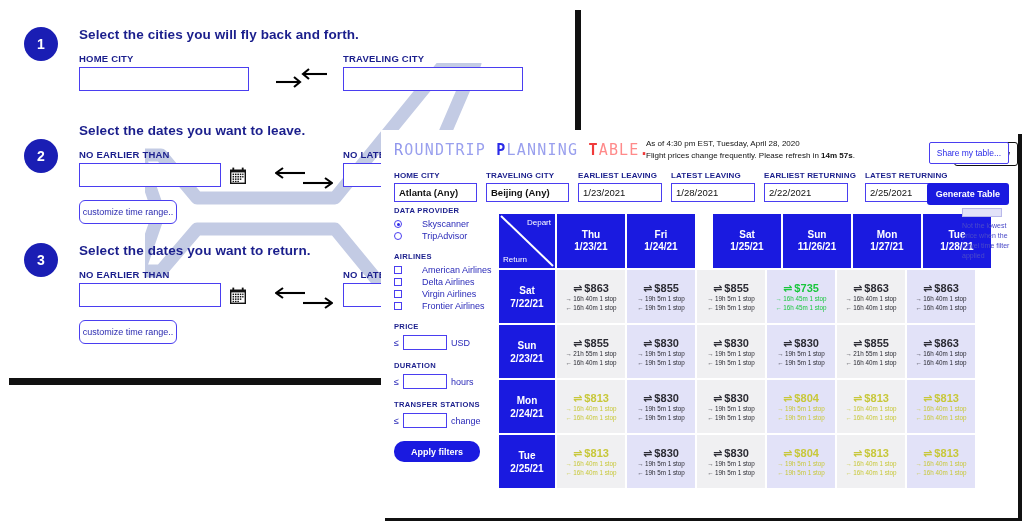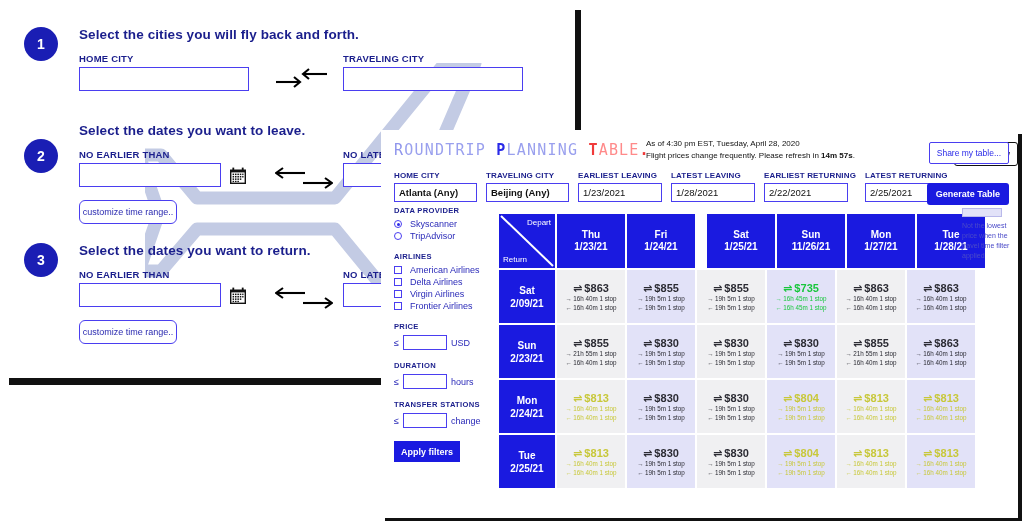--- a/index.html
+++ b/index.html
@@ -104,31 +104,31 @@
   .w-date{width:84px;}
   .btn-gen{
     position:absolute;right:9px;top:53px;
     background:#1a1ae0;color:#fff;font-size:9px;font-weight:bold;
     padding:6px 9px;border-radius:3px;white-space:nowrap;
   }
 
   
   .filters{position:absolute;left:13px;top:76px;width:98px;}
   .f-head{font-size:7.6px;font-weight:bold;color:#1a1e8c;letter-spacing:.3px;margin:0 0 4px 0;}
-  .f-opt{display:flex;align-items:center;gap:8px;font-size:9px;color:#2a2ab8;margin-bottom:2px;}
+  .f-opt{display:flex;align-items:center;gap:20px;font-size:9px;color:#2a2ab8;margin-bottom:2px;}
   .radio-o{width:8px;height:8px;border-radius:50%;border:1.2px solid #4a3ef0;box-sizing:border-box;position:relative;flex:none;}
   .radio-o.sel::after{content:"";position:absolute;left:1.6px;top:1.6px;width:3.2px;height:3.2px;border-radius:50%;background:#2a2ae8;}
   .chk-o{width:8px;height:8px;border:1.2px solid #4a3ef0;box-sizing:border-box;flex:none;}
   .f-gap{height:9px;}
   .num-row{display:flex;align-items:center;gap:4px;margin-bottom:2px;}
   .num-row .le{font-size:9px;color:#2a2ab8;}
   .num-in{width:44px;height:15px;border:1.3px solid #4a3ef0;background:#fff;box-sizing:border-box;}
   .num-row .unit{font-size:9px;color:#2a2ab8;}
   .btn-apply{
-    margin-top:13px;width:66px;height:21px;background:#1a1ae0;border-radius:0;
+    margin-top:13px;width:86px;height:21px;background:#1a1ae0;border-radius:10px;
     color:#fff;font-size:9px;font-weight:bold;display:flex;align-items:center;justify-content:center;
   }
 
   
   .tbl{position:absolute;left:118px;top:84px;}
   .trow{display:flex;margin-bottom:2px;}
   .hcell{
     height:54px;background:#1a1ae0;color:#fff;
     display:flex;flex-direction:column;align-items:center;justify-content:center;
     font-size:10px;font-weight:bold;line-height:1.25;
@@ -401,21 +401,21 @@
             <svg class="slash" viewBox="0 0 56 54" preserveAspectRatio="none">
               <line x1="2" y1="2" x2="54" y2="52" stroke="#ffffff" stroke-width="2"></line>
             </svg>
             <div class="dep">Depart</div>
             <div class="ret">Return</div>
           </div>
           <div class="hcell" style="width: 68px; margin-right: 2px; flex: 0 0 auto;">
             <div>Thu</div>
             <div>1/23/21</div>
           </div>
-          <div class="hcell" style="width: 68px; margin-right: 12px; flex: 0 0 auto;">
+          <div class="hcell" style="width: 68px; margin-right: 18px; flex: 0 0 auto;">
             <div>Fri</div>
             <div>1/24/21</div>
           </div>
           <div class="hcell" style="width: 68px; margin-right: 2px; flex: 0 0 auto;">
             <div>Sat</div>
             <div>1/25/21</div>
           </div>
           <div class="hcell" style="width: 68px; margin-right: 2px; flex: 0 0 auto;">
             <div>Sun</div>
             <div>11/26/21</div>
@@ -425,21 +425,21 @@
             <div>1/27/21</div>
           </div>
           <div class="hcell" style="width: 68px; margin-right: 2px; flex: 0 0 auto;">
             <div>Tue</div>
             <div>1/28/21</div>
           </div>
         </div>
         <div class="trow">
           <div class="rcell">
             <div>Sat</div>
-            <div>2/09/21</div>
+            <div>7/22/21</div>
           </div>
           <div class="dcell bg-a">
             <div class="price c-dark">
               <span>⇌</span>
               <span>$863</span>
             </div>
             <div class="leg c-dark">
               <span>→</span>
               <span>16h 40m 1 stop</span>
             </div>

